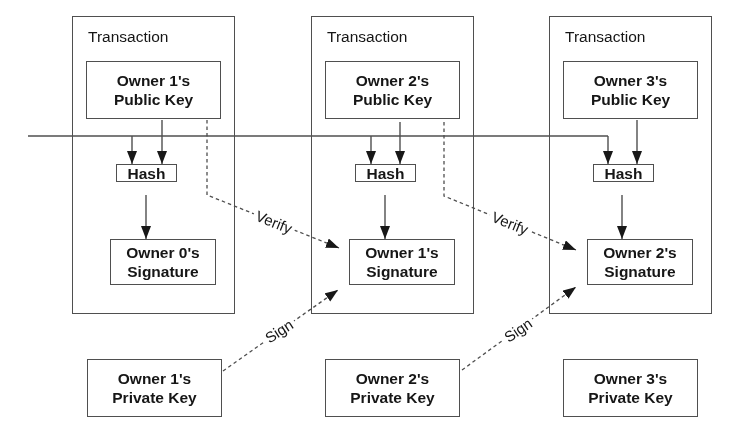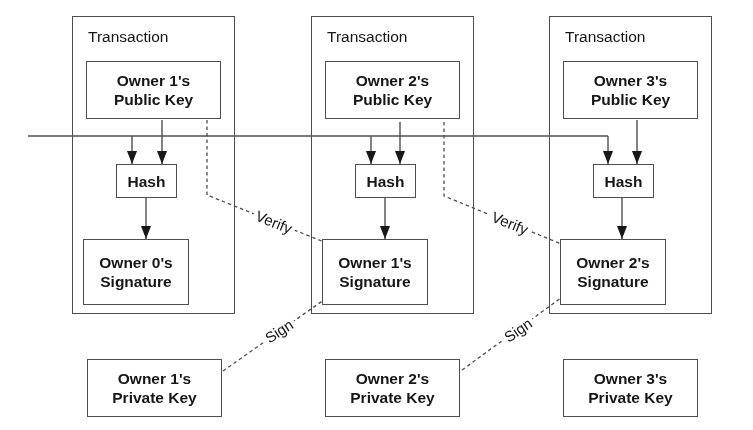--- a/index.html
+++ b/index.html
@@ -49,22 +49,22 @@
     align-items: center;
     justify-content: center;
     text-align: center;
     font-size: 15.5px;
     line-height: 19px;
     white-space: nowrap;
     font-weight: bold;
   }
   
   .pk-box   { left: 13px;  top: 44px;  width: 135px; height: 58px; }
-  .hash-box { left: 43px;  top: 147px; width: 61px;  height: 34px; }
-  .sig-box  { left: 10px;  top: 222px; width: 106px; height: 66px; }
+  .hash-box { left: 43px;  top: 147px; width: 61px;  height: 18px; }
+  .sig-box  { left: 37px;  top: 222px; width: 106px; height: 46px; }
   .priv-box { top: 359px;  width: 135px; height: 58px; }
   .edge-label {
     position: absolute;
     font-size: 15px;
     background: #ffffff;
     padding: 0 3px;
     white-space: nowrap;
   }
   .v1 { left: 274px; top: 222px; transform: translate(-50%,-50%) rotate(22deg); }
   .v2 { left: 510px; top: 223px; transform: translate(-50%,-50%) rotate(22deg); }

